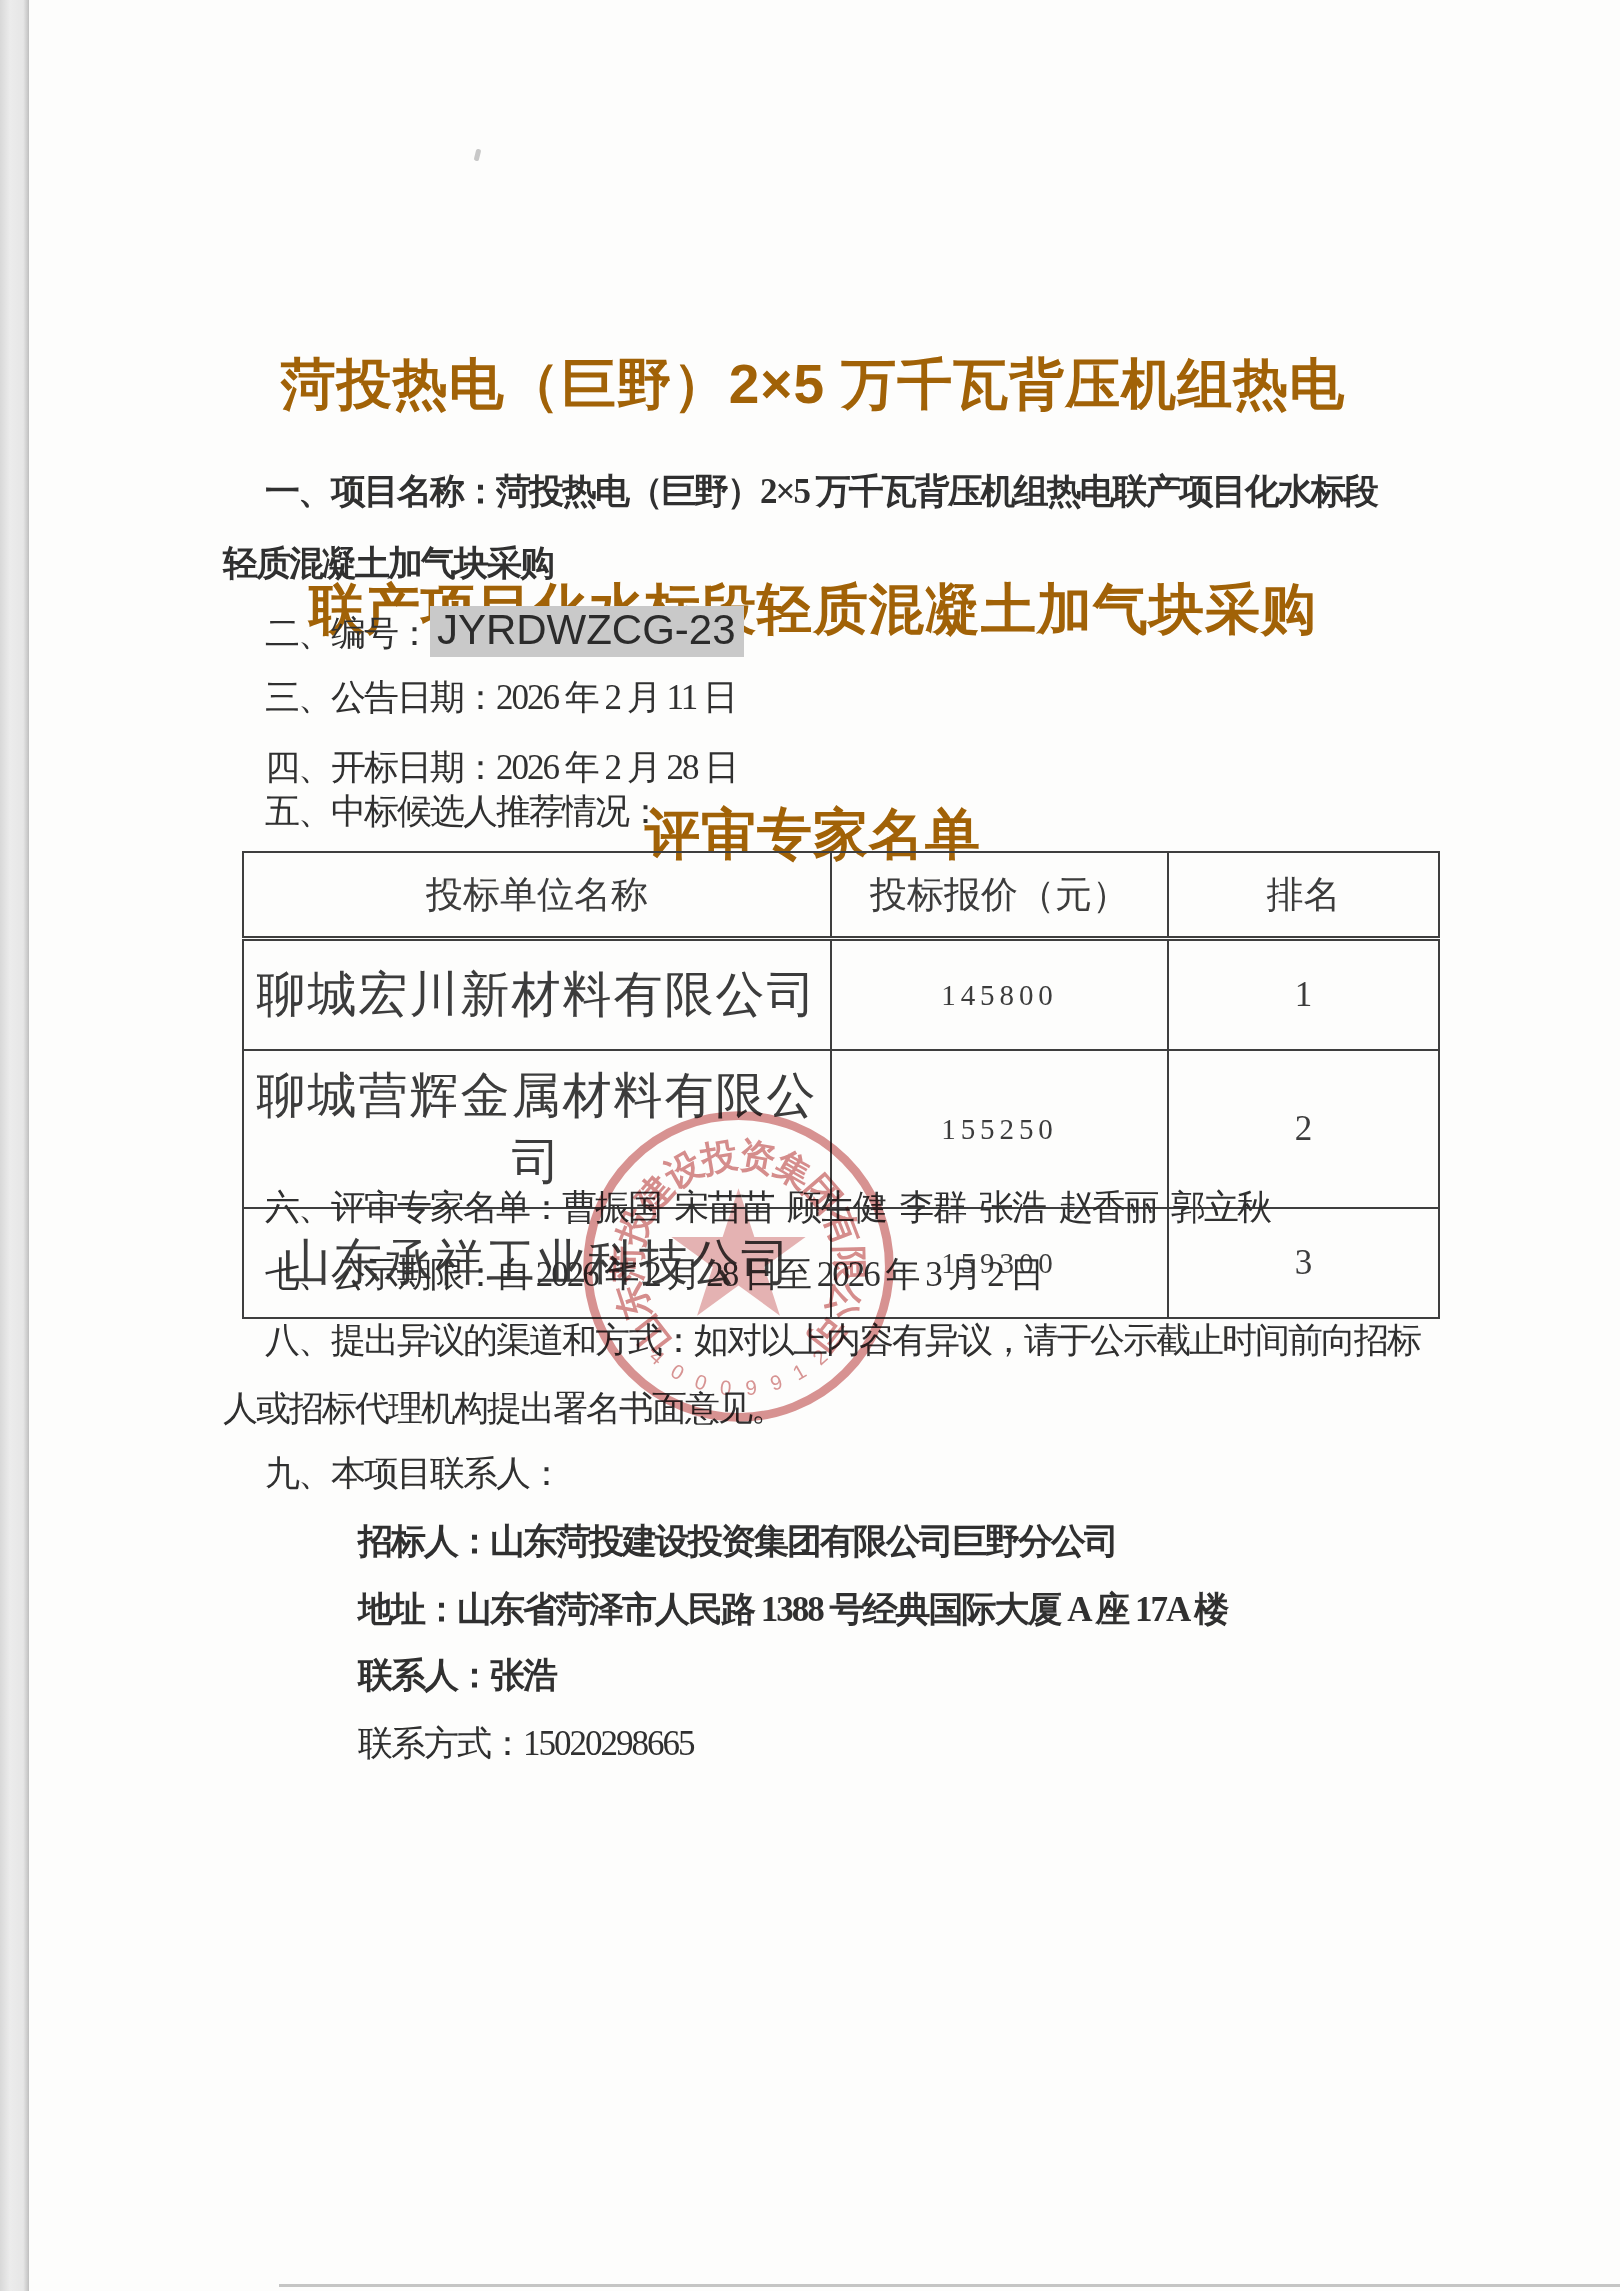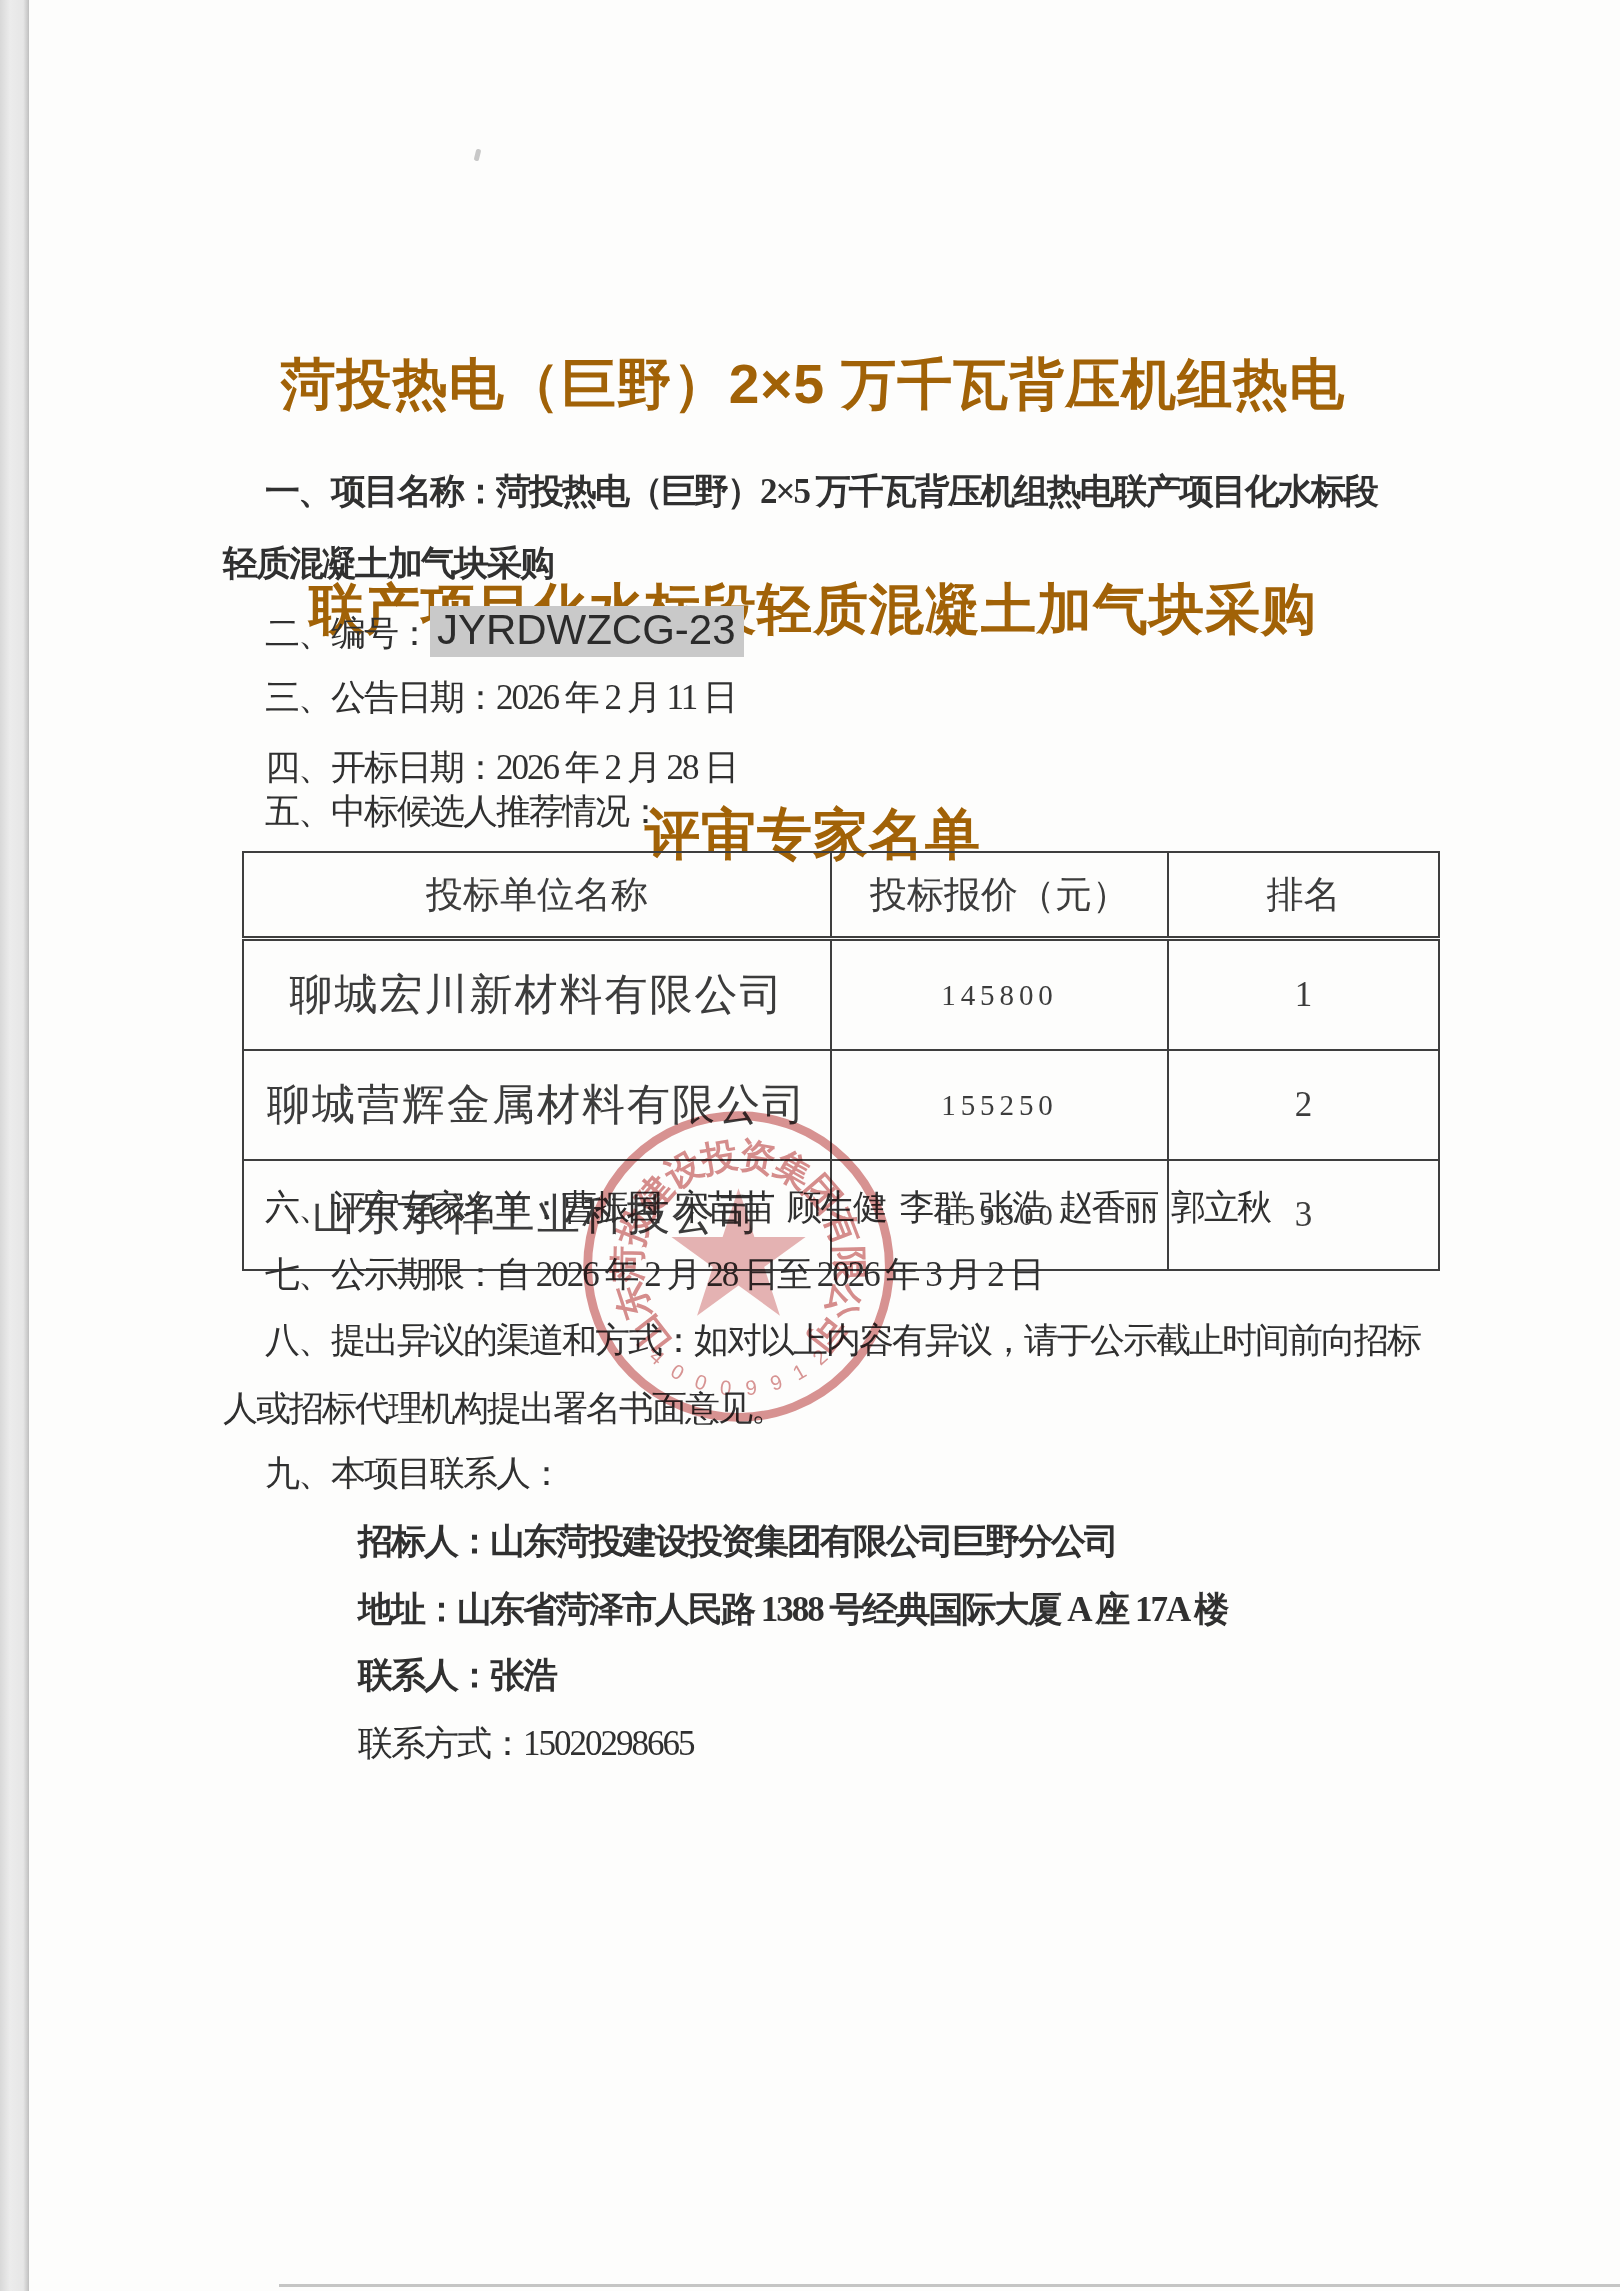--- a/index.html
+++ b/index.html
@@ -38,21 +38,21 @@
     position:absolute; left:242px; top:851px;
     border-collapse:collapse; table-layout:fixed; width:1117px;
     background:transparent; color:#3c3c3c;
   }
   table.bid td,table.bid th{
     border:2px solid #3e3e3e; text-align:center; vertical-align:middle;
     font-weight:normal; padding:12px;
   }
   table.bid th{height:59px; font-size:37px; border-bottom:5.9px double #3e3e3e;}
   table.bid td{height:84px;}
-  td.company{font-size:43px; letter-spacing:2px;border-radius:28px;}
+  td.company{font-size:49px; letter-spacing:2px;border-radius:28px;}
   td.price{font-size:29px; letter-spacing:4.9px; font-family:"Liberation Serif","DejaVu Serif",serif;border-radius:11px;}
   td.rank{font-size:35px;}
   .stamp{
     position:absolute; left:572px; top:1100px; width:333px; height:333px;
     mix-blend-mode:multiply; opacity:.88; filter:blur(0.5px);
     pointer-events:none;
   }
   #stamp-svg text{
     text-anchor:middle; dominant-baseline:central;
     font-family:"Liberation Serif","DejaVu Serif",serif; font-weight:600;

